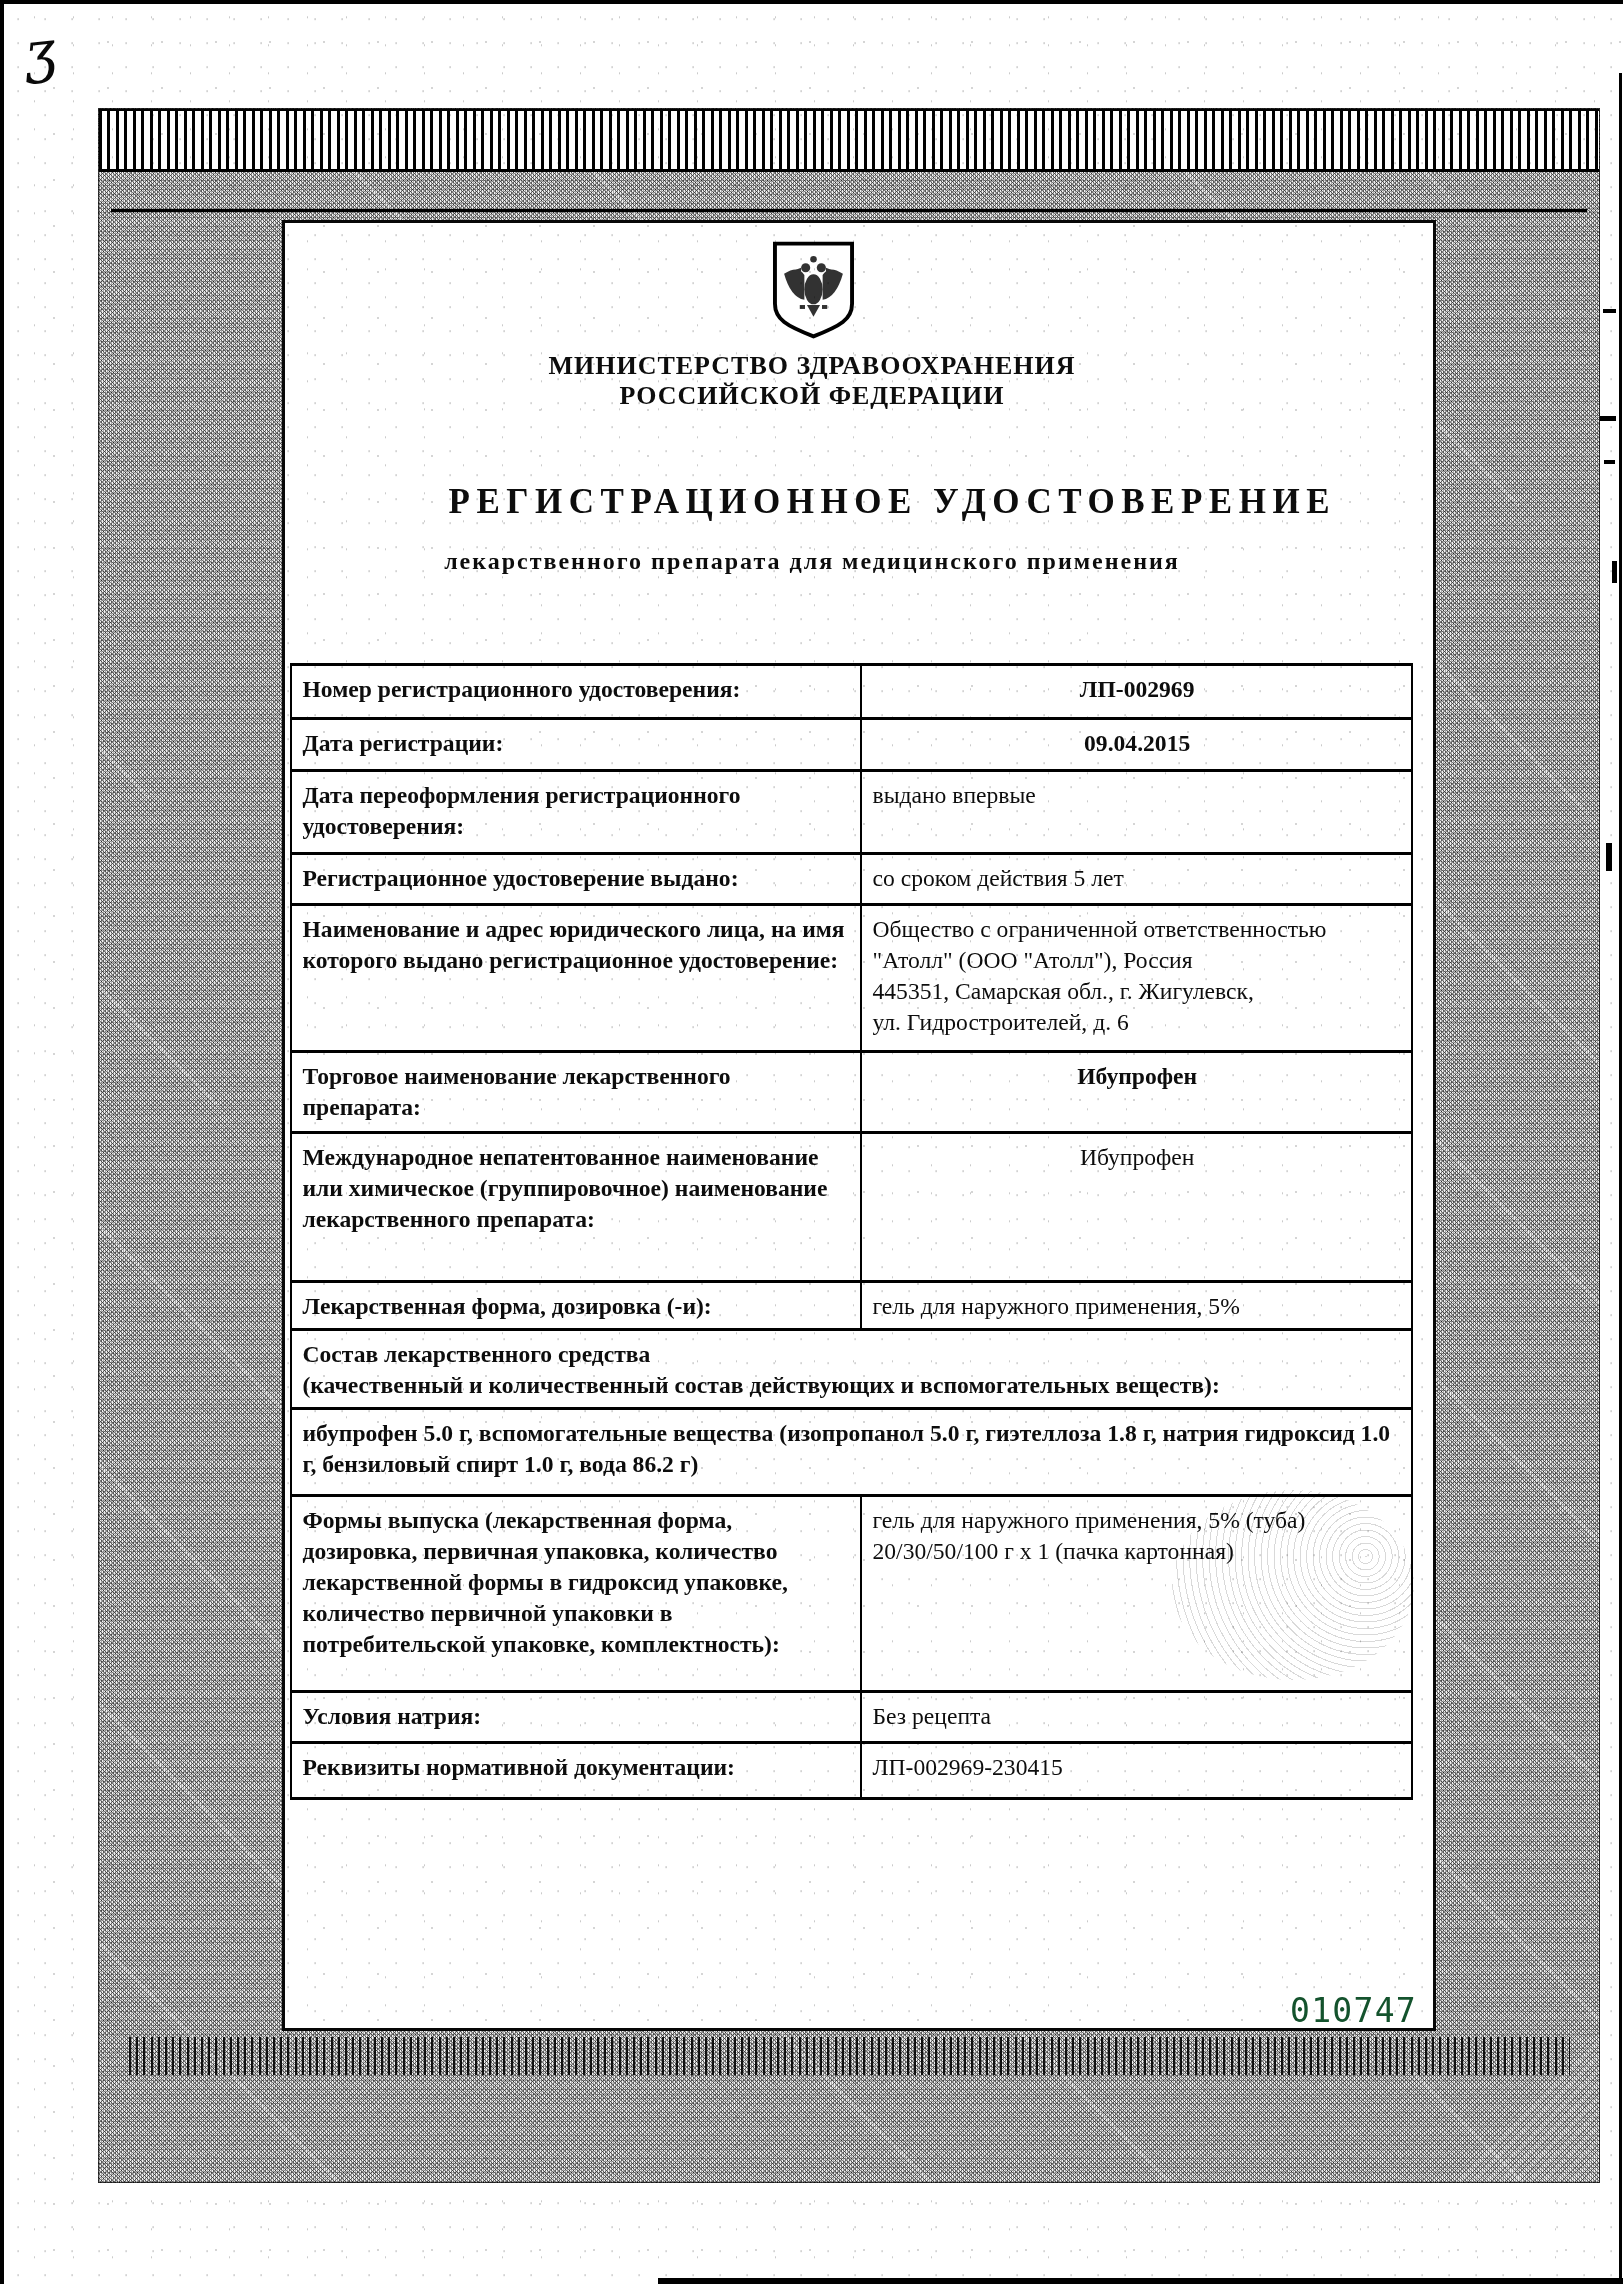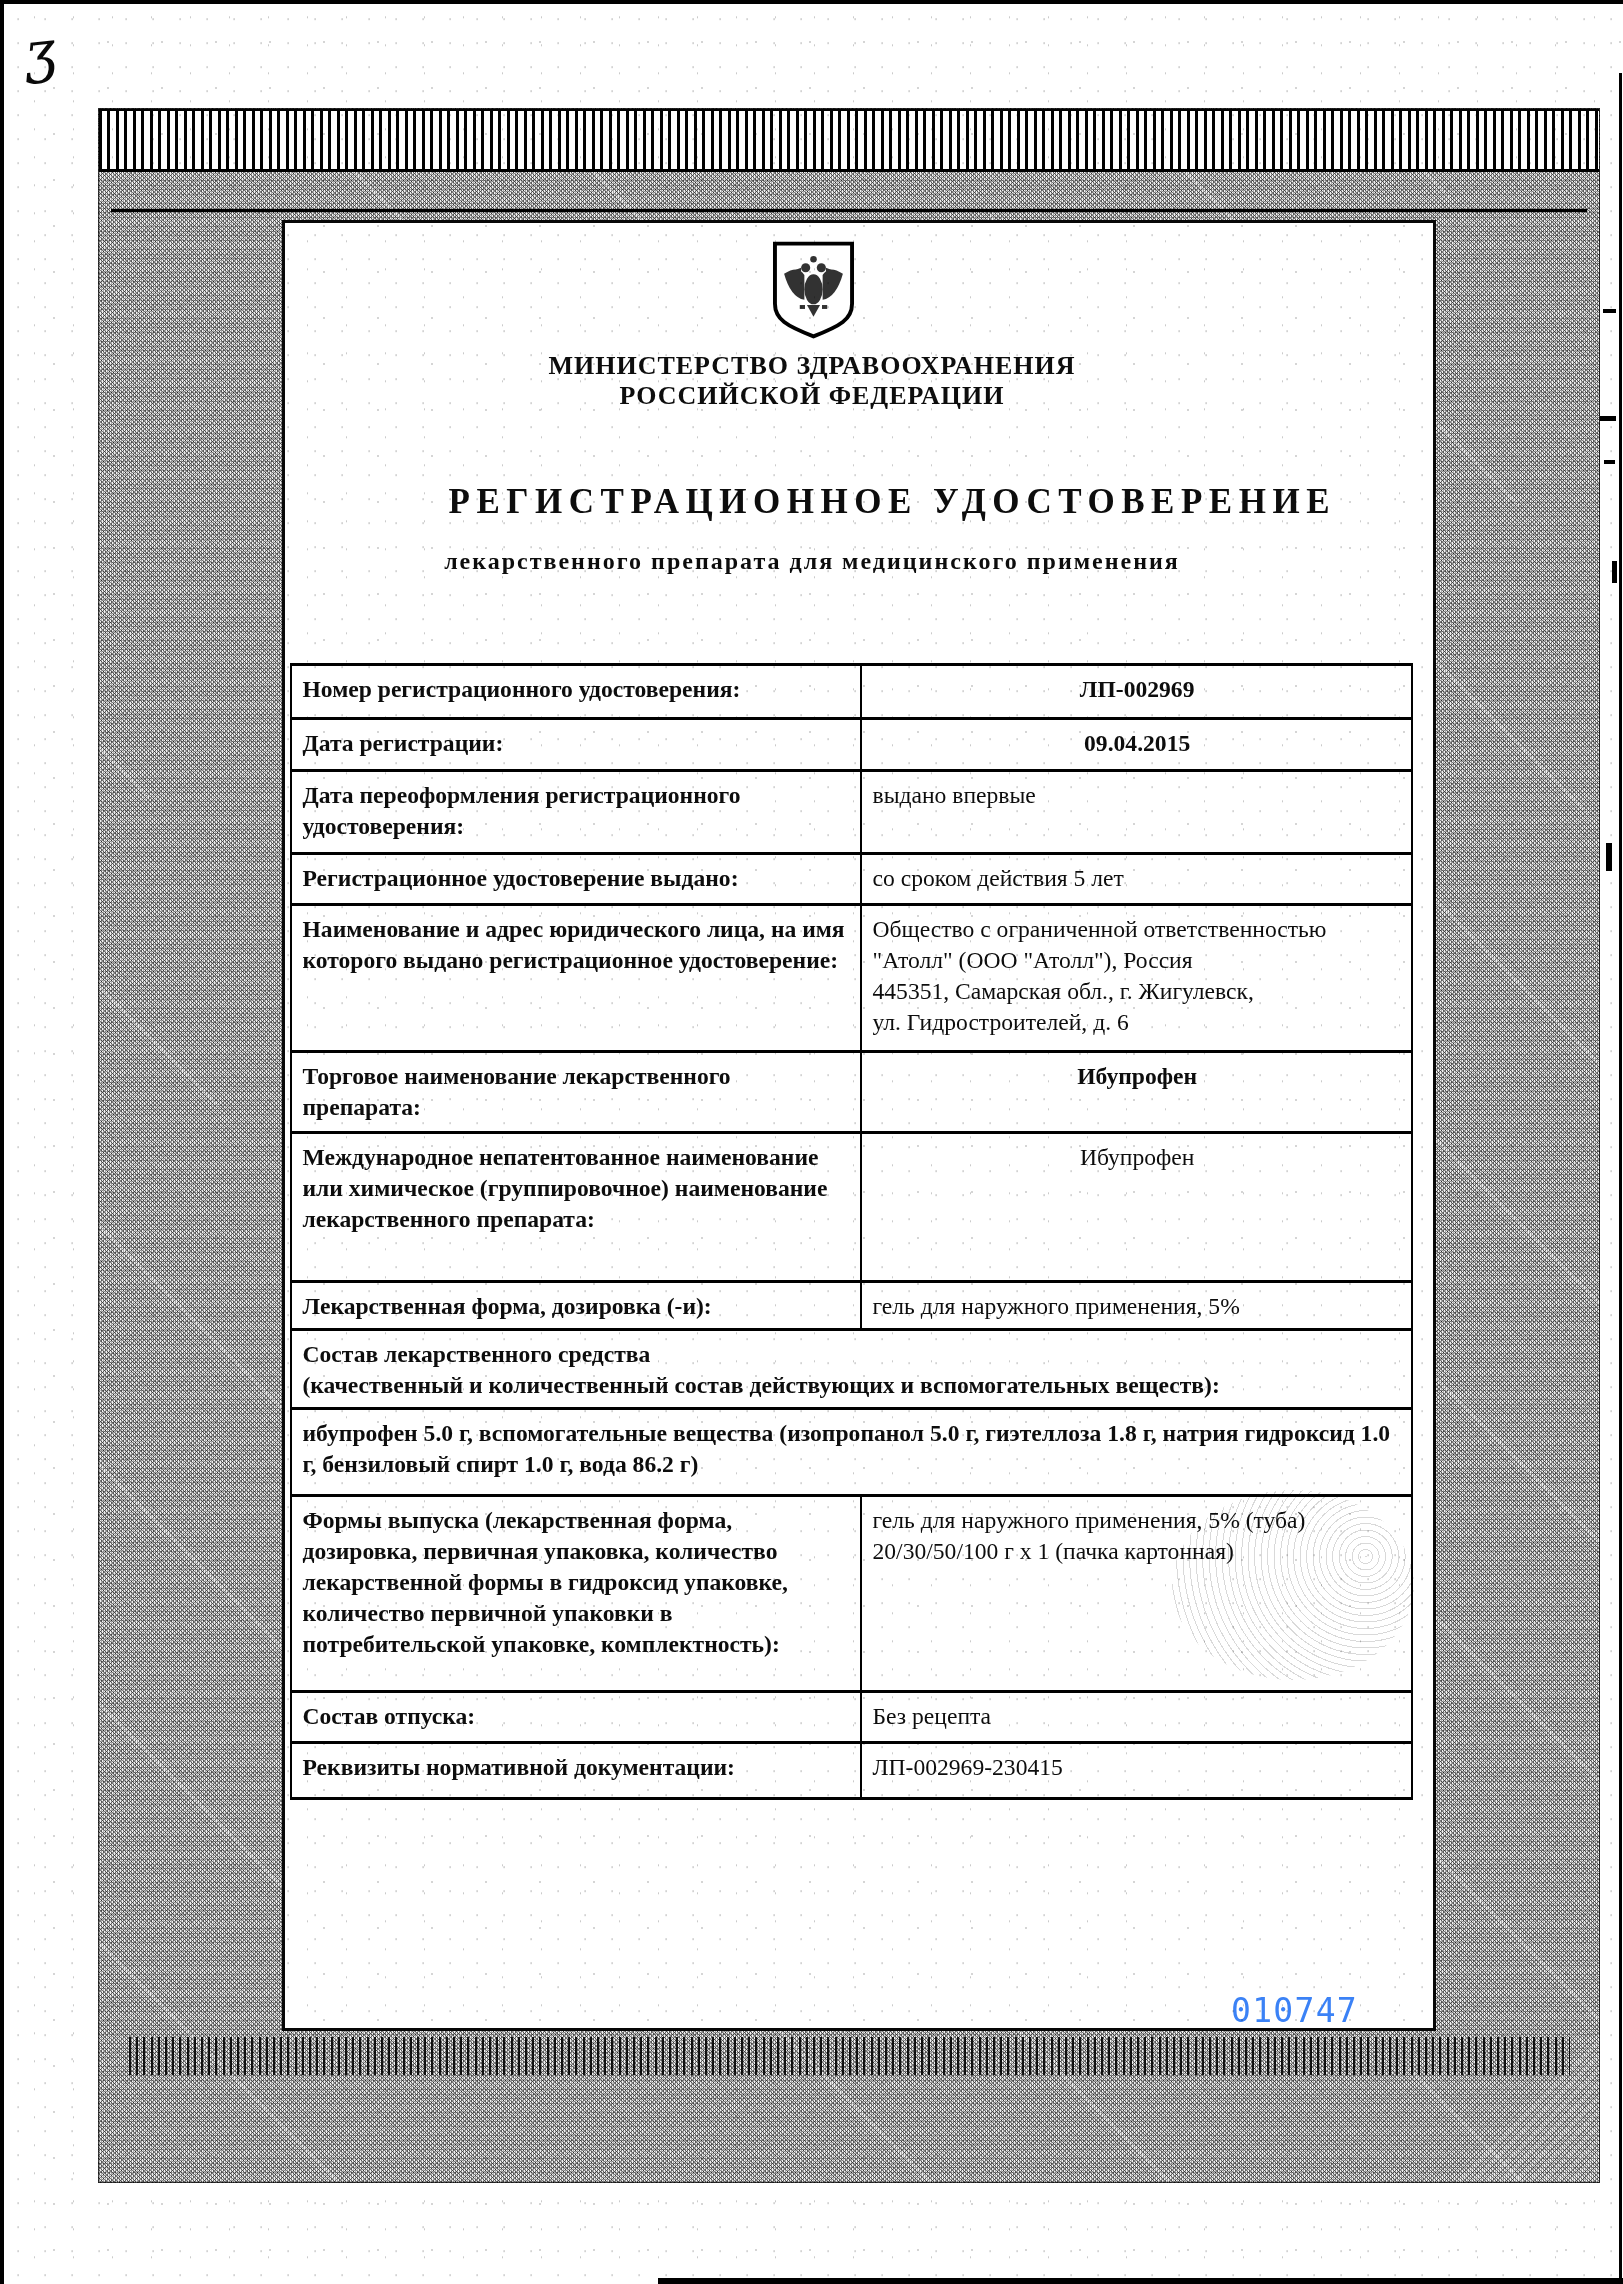--- a/index.html
+++ b/index.html
@@ -75,23 +75,23 @@
   td.lbl{font-weight:700;font-size:23px;}
   td.center{text-align:center;}
   td.vmid{vertical-align:middle;}
   td.bold{font-weight:700;}
   tr.r1{height:54px;}  tr.r2{height:52px;}  tr.r3{height:83px;} tr.r4{height:51px;}
   tr.r5{height:147px;} tr.r6{height:81px;} tr.r7{height:149px;} tr.r8{height:48px;}
   tr.r9{height:79px;} tr.r10{height:87px;font-weight:bold;}tr.r11{height:196px;}tr.r12{height:51px;}
   tr.r13{height:56px;}
   
   .serial{
-    position:absolute;left:1231px;top:1991px;
+    position:absolute;left:1290px;top:1991px;
     font-family:"DejaVu Sans Mono",monospace;font-size:33px;letter-spacing:1.3px;
-    color:#3b82f6;
+    color:#14532d;
   }
   
   .speckle{
     position:absolute;inset:0;z-index:6;pointer-events:none;opacity:.55;
     background-image:
       radial-gradient(rgba(0,0,0,.55) 0.7px, transparent 1px),
       radial-gradient(rgba(0,0,0,.38) 0.7px, transparent 0.9px),
       radial-gradient(rgba(0,0,0,.30) 0.9px, transparent 1.2px);
     background-size:27px 24px,39px 28px,54px 46px;
     background-position:4.6px 7.2px,15px 3.3px,27px 19px;
@@ -200,21 +200,21 @@
       </tr>
       <tr class="r10">
         <td colspan="2">ибупрофен 5.0 г, вспомогательные вещества (изопропанол 5.0 г, гиэтеллоза 1.8 г, натрия гидроксид 1.0 г, бензиловый спирт 1.0 г, вода 86.2 г)</td>
       </tr>
       <tr class="r11">
         <td class="lbl">Формы выпуска (лекарственная форма, дозировка, первичная упаковка, количество лекарственной формы в гидроксид упаковке, количество первичной упаковки в потребительской упаковке, комплектность):</td>
         <td>гель для наружного применения, 5% (туба)
 20/30/50/100 г х 1 (пачка картонная)</td>
       </tr>
       <tr class="r12">
-        <td class="lbl">Состав отпуска:</td>
+        <td class="lbl">Условия натрия:</td>
         <td>Без рецепта</td>
       </tr>
       <tr class="r13">
         <td class="lbl">Реквизиты нормативной документации:</td>
         <td>ЛП-002969-230415</td>
       </tr>
     </tbody>
       </table>
 
     <div class="serial">010747</div>

